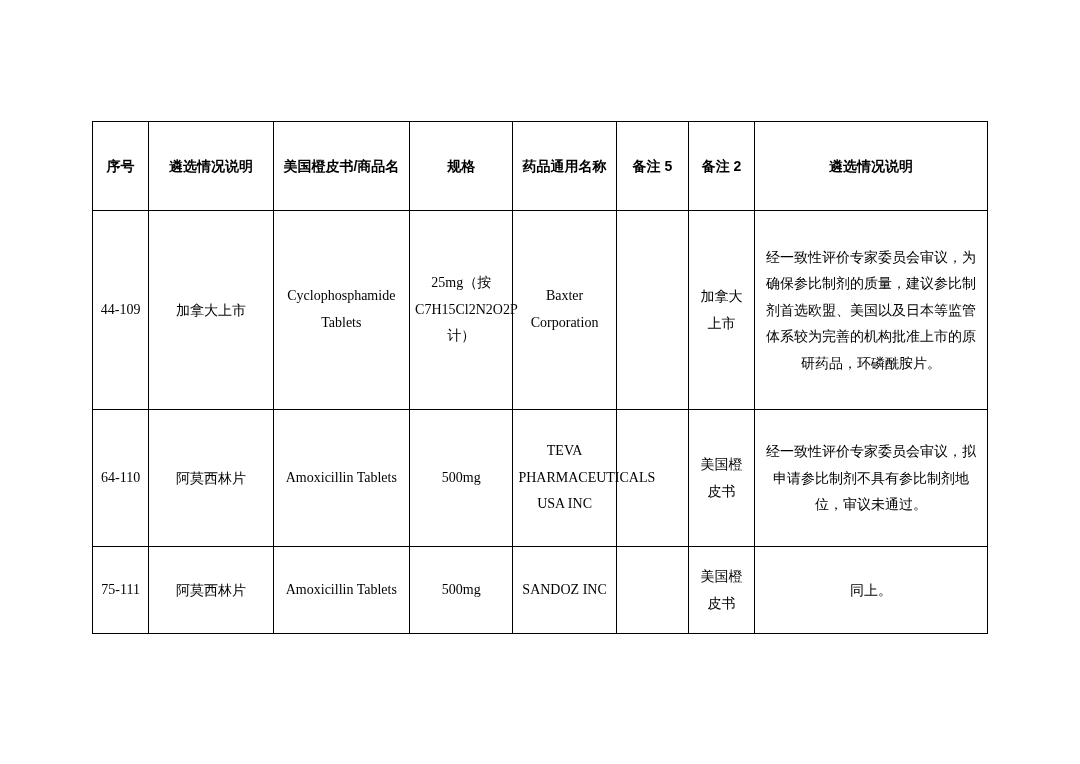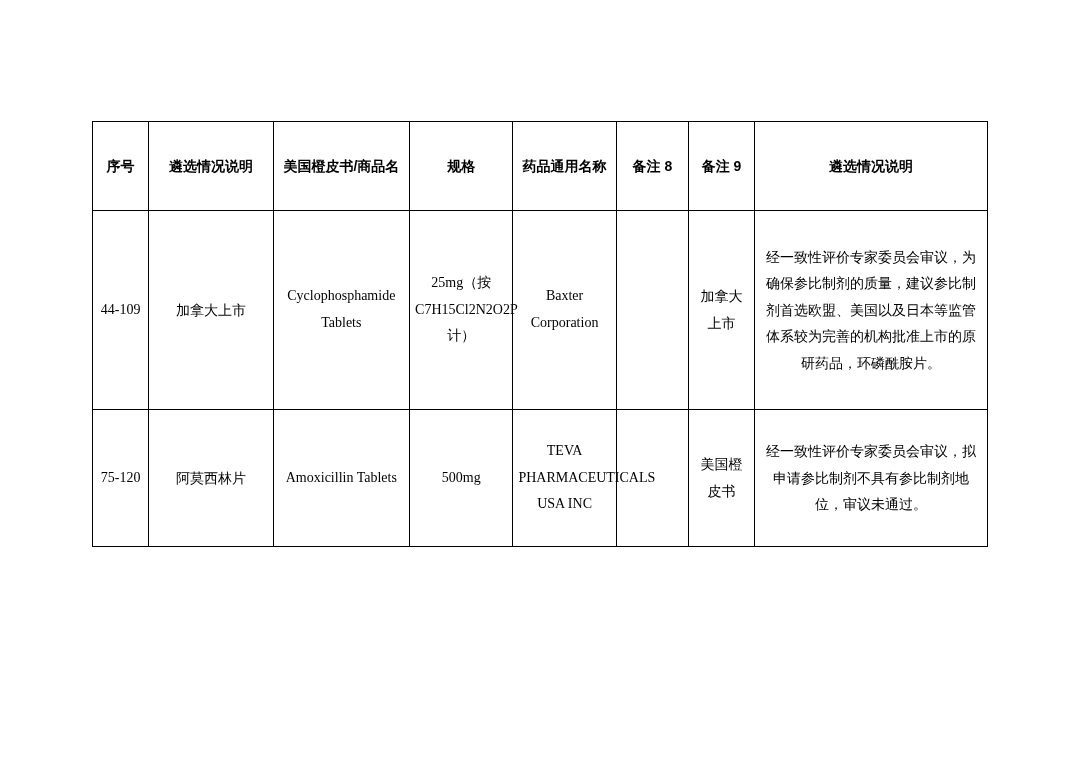--- a/index.html
+++ b/index.html
@@ -124,44 +124,54 @@
         <col class="col-note2">
         <col class="col-desc">
       </colgroup>
       <thead>
         <tr>
           <th>序号</th>
           <th>遴选情况说明</th>
           <th>美国橙皮书/商品名</th>
           <th>规格</th>
           <th>药品通用名称</th>
-          <th>备注 8</th>
-          <th>备注 9</th>
+          <th>备注 5</th>
+          <th>备注 2</th>
           <th>遴选情况说明</th>
         </tr>
       </thead>
       <tbody>
         <tr class="row-1">
           <td class="num">44-109</td>
           <td class="cn">加拿大上市</td>
           <td class="en-serif">Cyclophosphamide Tablets</td>
           <td class="spec">25mg（按C7H15Cl2N2O2P 计）</td>
           <td class="holder">Baxter Corporation</td>
           <td class="cn"></td>
           <td class="note2">加拿大上市</td>
           <td class="desc">经一致性评价专家委员会审议，为确保参比制剂的质量，建议参比制剂首选欧盟、美国以及日本等监管体系较为完善的机构批准上市的原研药品，环磷酰胺片。</td>
         </tr>
         <tr class="row-2">
-          <td class="num">75-120</td>
+          <td class="num">64-110</td>
           <td class="cn">阿莫西林片</td>
           <td class="en-serif">Amoxicillin Tablets</td>
           <td class="spec">500mg</td>
           <td class="holder">TEVA PHARMACEUTICALS USA INC</td>
           <td class="cn"></td>
           <td class="note2">美国橙皮书</td>
           <td class="desc">经一致性评价专家委员会审议，拟申请参比制剂不具有参比制剂地位，审议未通过。</td>
+        </tr>
+        <tr class="row-3">
+          <td class="num">75-111</td>
+          <td class="cn">阿莫西林片</td>
+          <td class="en-serif">Amoxicillin Tablets</td>
+          <td class="spec">500mg</td>
+          <td class="holder">SANDOZ INC</td>
+          <td class="cn"></td>
+          <td class="note2">美国橙皮书</td>
+          <td class="desc">同上。</td>
         </tr>
       </tbody>
     </table>
   </div>
 
 
 </div>
 
 </body></html>

